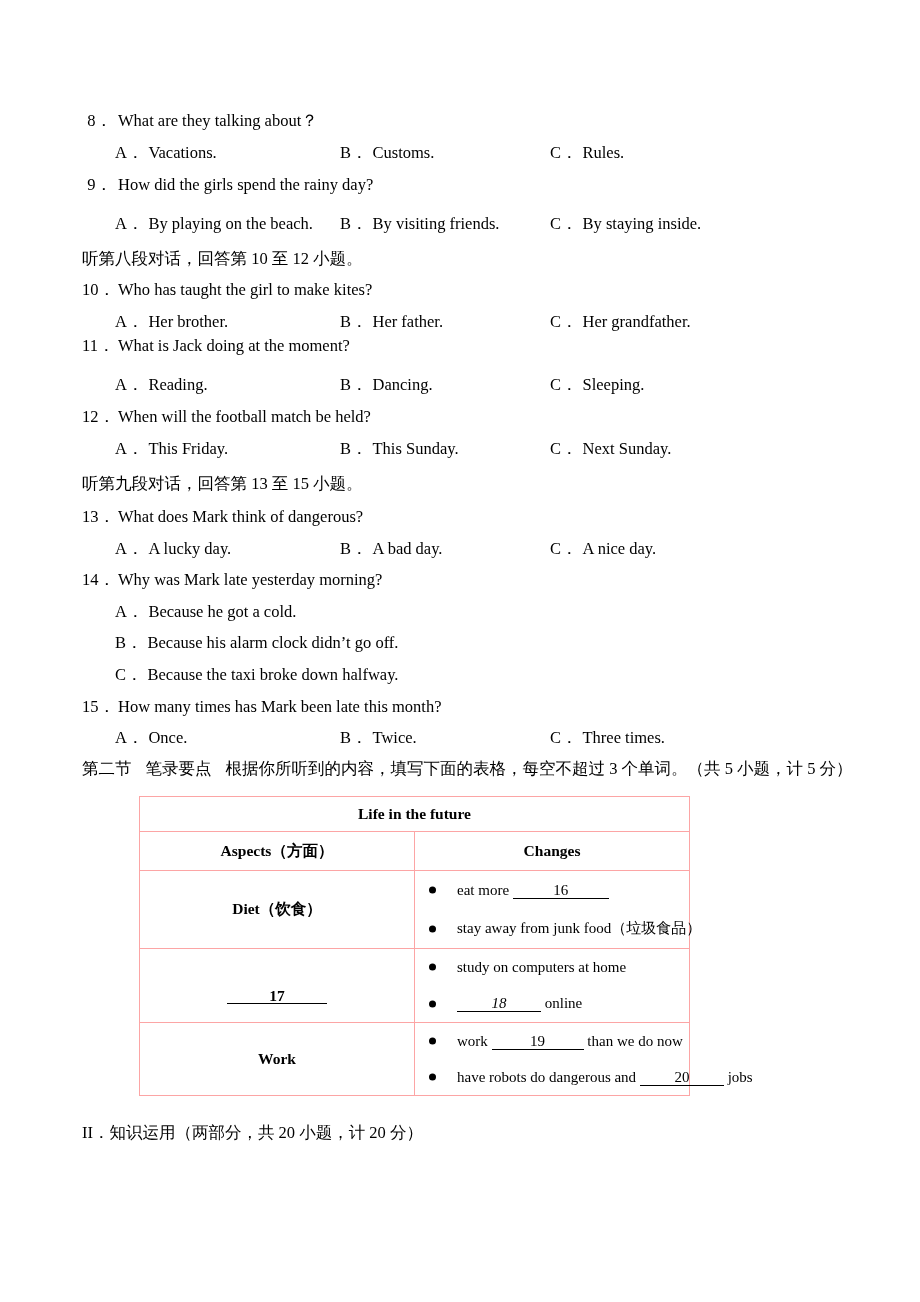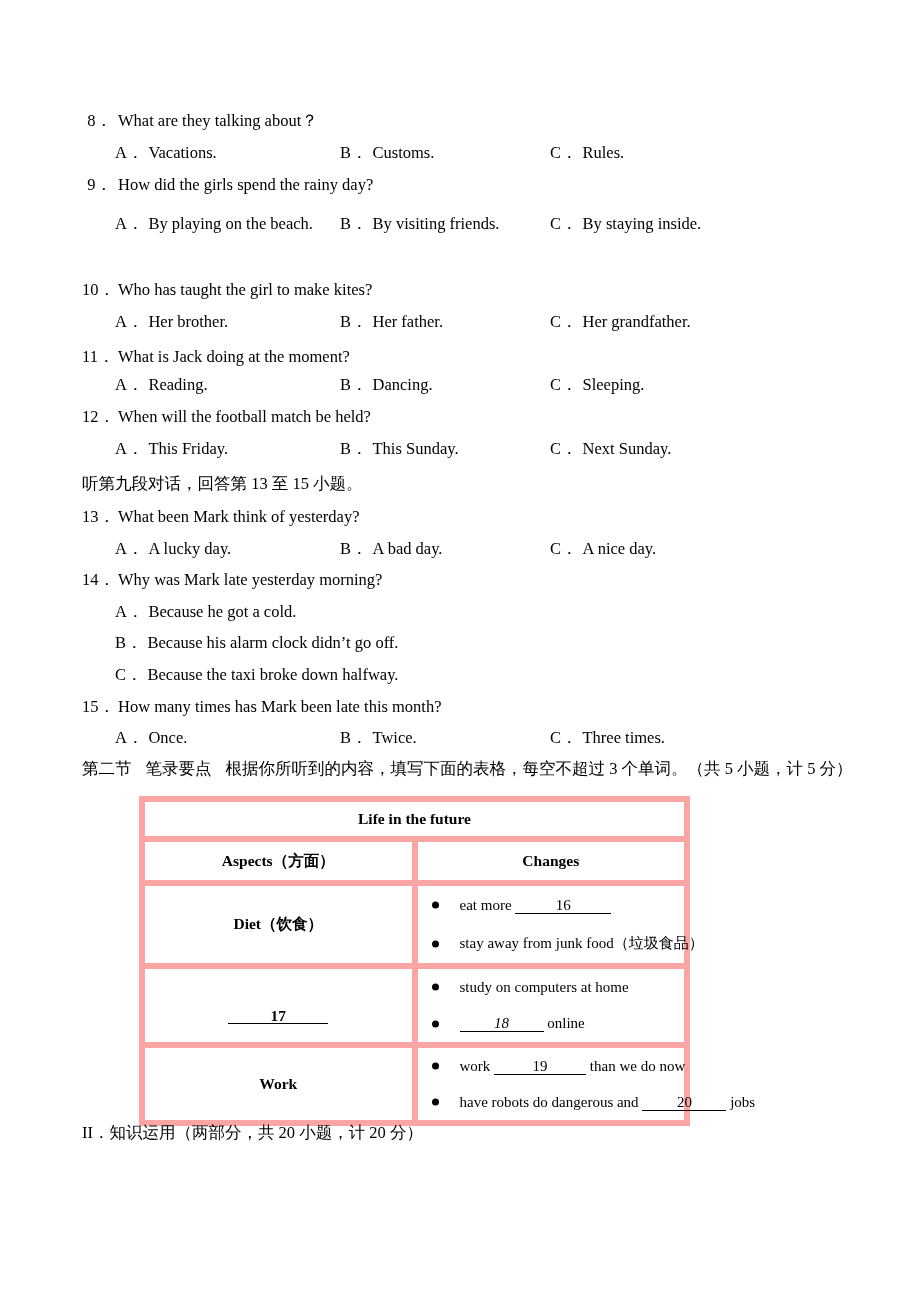--- a/index.html
+++ b/index.html
@@ -90,21 +90,21 @@
   .nt {
     position: absolute;
     left: 139px;
     top: 796px;
     width: 551px;
     border-collapse: collapse;
     table-layout: fixed;
     font-size: 15.5px;
   }
   .nt td {
-    border: 6px solid #fca5a5;
+    border: 1px solid #fca5a5;
     padding: 0;
     vertical-align: middle;
   }
   .nt .c-left  { width: 174px; }
   .nt .c-right { width: 377px; }
 
   .title-cell {
     height: 34px;
     text-align: center;
     font-weight: bold;
@@ -182,52 +182,53 @@
 
   <div class="qline" style="top:176px">
     <span class="qnum">9．</span><span class="qtext">How did the girls spend the rainy day?</span>
   </div>
   <div class="optrow" style="top:215px">
     <span class="opt optA"><span class="olabel">A．</span><span>By playing on the beach.</span></span>
     <span class="opt optB"><span class="olabel">B．</span><span>By visiting friends.</span></span>
     <span class="opt optC"><span class="olabel">C．</span><span>By staying inside.</span></span>
   </div>
 
+  <div class="cnline" style="top:250px">听第八段对话，回答第 10 至 12 小题。</div>
 
   <div class="qline" style="top:281px">
     <span class="qnum">10．</span><span class="qtext">Who has taught the girl to make kites?</span>
   </div>
   <div class="optrow" style="top:313px">
     <span class="opt optA"><span class="olabel">A．</span><span>Her brother.</span></span>
     <span class="opt optB"><span class="olabel">B．</span><span>Her father.</span></span>
     <span class="opt optC"><span class="olabel">C．</span><span>Her grandfather.</span></span>
   </div>
 
-  <div class="qline" style="top:348px">
+  <div class="qline" style="top:337px">
     <span class="qnum">11．</span><span class="qtext">What is Jack doing at the moment?</span>
   </div>
   <div class="optrow" style="top:376px">
     <span class="opt optA"><span class="olabel">A．</span><span>Reading.</span></span>
     <span class="opt optB"><span class="olabel">B．</span><span>Dancing.</span></span>
     <span class="opt optC"><span class="olabel">C．</span><span>Sleeping.</span></span>
   </div>
 
   <div class="qline" style="top:408px">
     <span class="qnum">12．</span><span class="qtext">When will the football match be held?</span>
   </div>
   <div class="optrow" style="top:440px">
     <span class="opt optA"><span class="olabel">A．</span><span>This Friday.</span></span>
     <span class="opt optB"><span class="olabel">B．</span><span>This Sunday.</span></span>
     <span class="opt optC"><span class="olabel">C．</span><span>Next Sunday.</span></span>
   </div>
 
   <div class="cnline" style="top:475px">听第九段对话，回答第 13 至 15 小题。</div>
 
   <div class="qline" style="top:508px">
-    <span class="qnum">13．</span><span class="qtext">What been Mark think of yesterday?</span>
+    <span class="qnum">13．</span><span class="qtext">What does Mark think of dangerous?</span>
   </div>
   <div class="optrow" style="top:540px">
     <span class="opt optA"><span class="olabel">A．</span><span>A lucky day.</span></span>
     <span class="opt optB"><span class="olabel">B．</span><span>A bad day.</span></span>
     <span class="opt optC"><span class="olabel">C．</span><span>A nice day.</span></span>
   </div>
 
   <div class="qline" style="top:571px">
     <span class="qnum">14．</span><span class="qtext">Why was Mark late yesterday morning?</span>
   </div>

